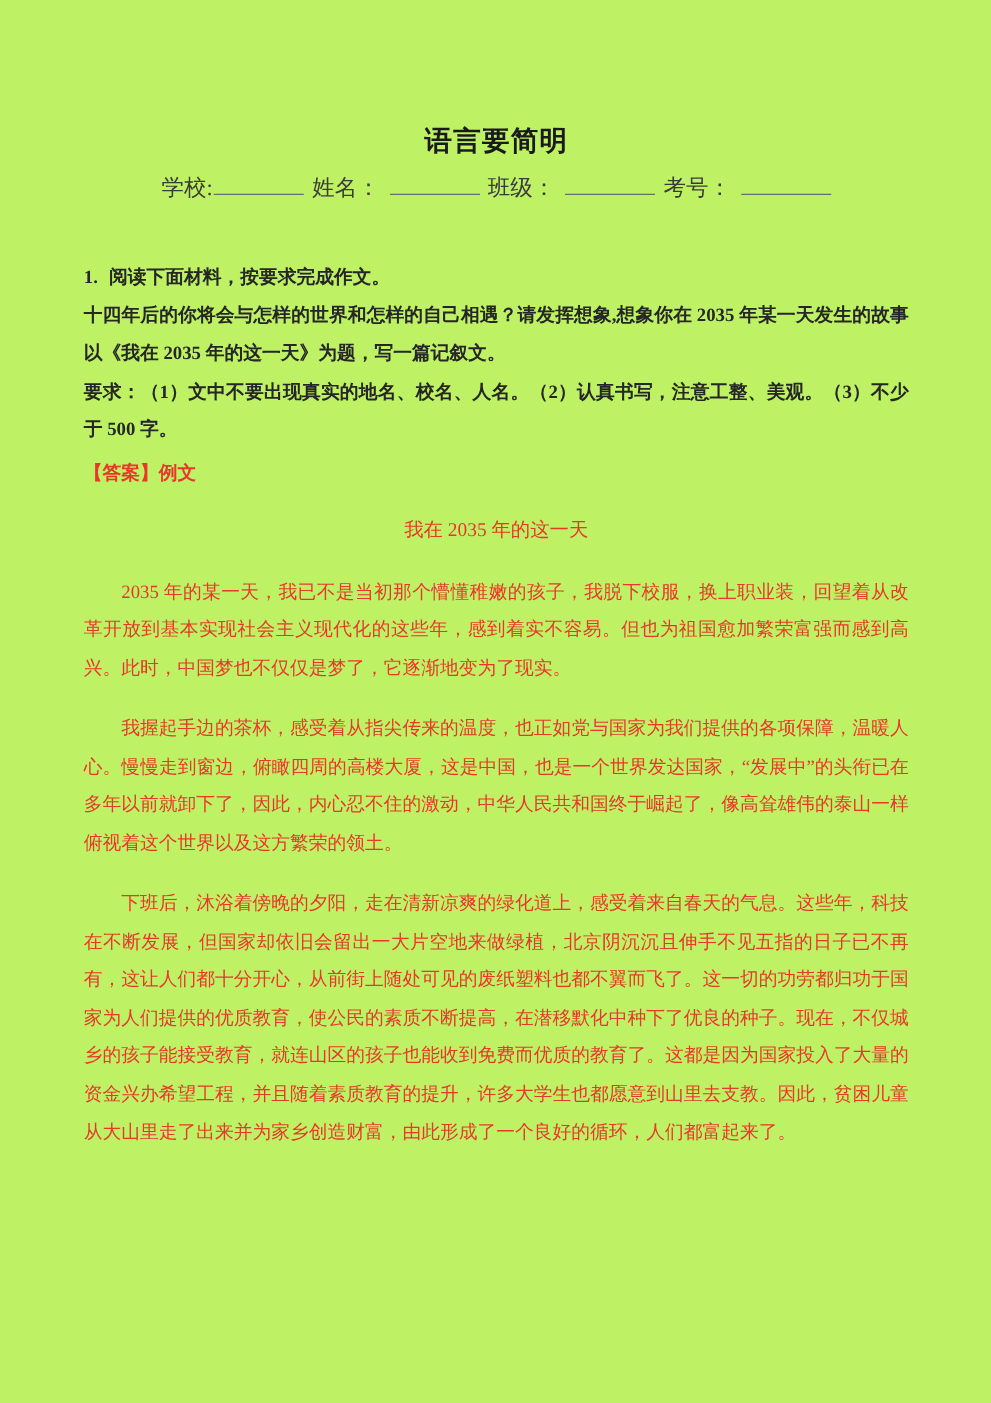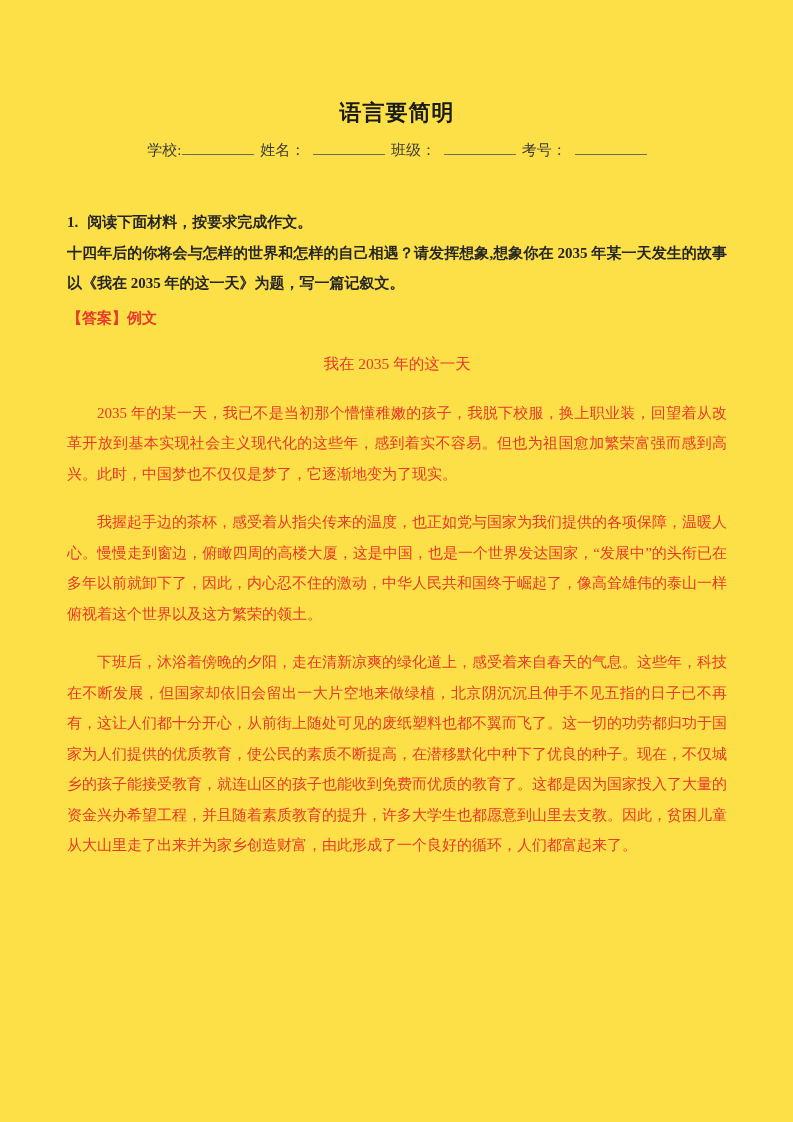--- a/index.html
+++ b/index.html
@@ -1,41 +1,41 @@
 <!DOCTYPE html>
 <html style="--answer-red: #e8372c; --body-text: #262626;"><head>
 <meta charset="utf-8">
 <style>
   html, body { margin: 0; padding: 0; background: #ffffff; }
   .page {
     position: relative;
     width: 793px;
     height: 1122px;
     margin: 0 auto;
-    background: #fde047;
+    background: #bef264;
     box-sizing: border-box;
     padding: 98px 66px 0 67px;
     overflow: hidden;
     font-family: "Liberation Serif", "DejaVu Serif", serif;
     color: var(--body-text, #262626);
   }
   .doc-title {
     margin: 0;
     text-align: center;
     font-family: "Liberation Sans", "DejaVu Sans", sans-serif;
     font-weight: 700;
     font-size: 22px;
     line-height: 29px;
     color: #1a1a1a;
     letter-spacing: 1px;
   }
   .header-row {
     margin-top: 13px;
     text-align: center;
-    font-size: 15px;
+    font-size: 18px;
     line-height: 20px;
     color: #3a3a3a;
     white-space: nowrap;
   }
   .header-row .field { display: inline-block; }
   .blank {
     display: inline-block;
     width: 72px;
     height: 14px;
     border-bottom: 1px solid #6b6b6b;
@@ -80,20 +80,21 @@
   <div class="header-row">
     <span class="field"><span>学校:</span><span class="blank tight"></span></span>
     <span class="field"><span>姓名：</span><span class="blank gap"></span></span>
     <span class="field"><span>班级：</span><span class="blank gap"></span></span>
     <span class="field"><span>考号：</span><span class="blank gap"></span></span>
   </div>
 
   <div class="question">
     <p class="line"><span class="q-num">1.</span><span>阅读下面材料，按要求完成作文。</span></p>
     <p class="line">十四年后的你将会与怎样的世界和怎样的自己相遇？请发挥想象,想象你在 2035 年某一天发生的故事以《我在 2035 年的这一天》为题，写一篇记叙文。</p>
+    <p class="line">要求：（1）文中不要出现真实的地名、校名、人名。（2）认真书写，注意工整、美观。（3）不少于 500 字。</p>
   </div>
 
   <div class="answer">
     <p class="line"><span>【答案】</span><span>例文</span></p>
     <h2 class="essay-title">我在 2035 年的这一天</h2>
     <p class="essay-p">2035 年的某一天，我已不是当初那个懵懂稚嫩的孩子，我脱下校服，换上职业装，回望着从改革开放到基本实现社会主义现代化的这些年，感到着实不容易。但也为祖国愈加繁荣富强而感到高兴。此时，中国梦也不仅仅是梦了，它逐渐地变为了现实。</p>
     <p class="essay-p">我握起手边的茶杯，感受着从指尖传来的温度，也正如党与国家为我们提供的各项保障，温暖人心。慢慢走到窗边，俯瞰四周的高楼大厦，这是中国，也是一个世界发达国家，“发展中”的头衔已在多年以前就卸下了，因此，内心忍不住的激动，中华人民共和国终于崛起了，像高耸雄伟的泰山一样俯视着这个世界以及这方繁荣的领土。</p>
     <p class="essay-p">下班后，沐浴着傍晚的夕阳，走在清新凉爽的绿化道上，感受着来自春天的气息。这些年，科技在不断发展，但国家却依旧会留出一大片空地来做绿植，北京阴沉沉且伸手不见五指的日子已不再有，这让人们都十分开心，从前街上随处可见的废纸塑料也都不翼而飞了。这一切的功劳都归功于国家为人们提供的优质教育，使公民的素质不断提高，在潜移默化中种下了优良的种子。现在，不仅城乡的孩子能接受教育，就连山区的孩子也能收到免费而优质的教育了。这都是因为国家投入了大量的资金兴办希望工程，并且随着素质教育的提升，许多大学生也都愿意到山里去支教。因此，贫困儿童从大山里走了出来并为家乡创造财富，由此形成了一个良好的循环，人们都富起来了。</p>
   </div>
 

